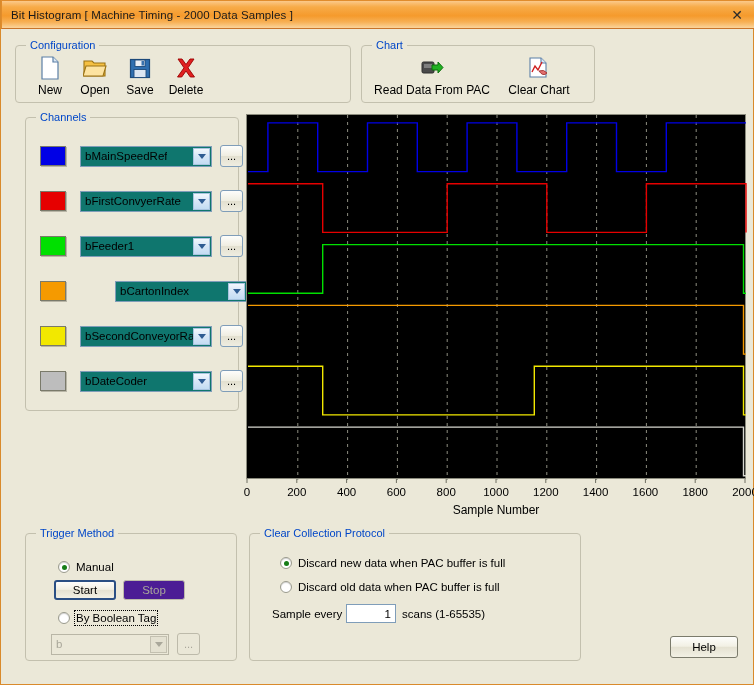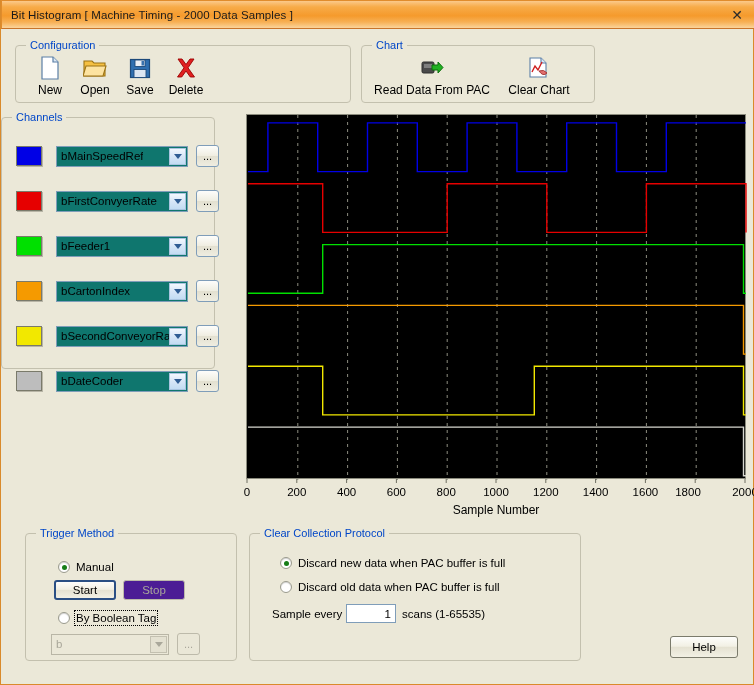--- a/index.html
+++ b/index.html
@@ -234,21 +234,21 @@
           <path d="M2 1 h11 l5 5 v14 h-16 z" fill="#ffffff" stroke="#5b7fa6" stroke-width="1.1"></path>
           <path d="M13 1 v5 h5" fill="#dce8f5" stroke="#5b7fa6" stroke-width="1.1"></path>
           <polyline points="4,15 7,9 10,13 14,5" fill="none" stroke="#d02020" stroke-width="1.4"></polyline>
           <path d="M11 14 q5 -2 8 2 q-4 4 -8 -2 z" fill="#e27070" stroke="#a03030" stroke-width="0.9"></path>
         </svg>
       </span>
       <span class="tlabel">Clear Chart</span>
     </div>
   </div>
 
-  <div class="group" style="left:0; top:117px; width:214px; height:252px;">
+  <div class="group" style="left:24px; top:117px; width:214px; height:294px;">
     <span class="group-title">Channels</span>
 
     <div class="ch-row" style="top:26px;">
       <span class="swatch" id="sw0" style="background: rgb(0, 0, 230);"></span>
       <span class="combo">
         <span class="cval">bMainSpeedRef</span>
         <span class="carrow">
             <span class="caret"></span>
           </span>
       </span>
@@ -270,21 +270,21 @@
       <span class="swatch" id="sw2" style="background: rgb(0, 224, 0);"></span>
       <span class="combo">
         <span class="cval">bFeeder1</span>
         <span class="carrow">
             <span class="caret"></span>
           </span>
       </span>
       <span class="dots-btn">...</span>
     </div>
 
-    <div class="ch-row" style="top:161px;">
+    <div class="ch-row" style="top:161px;gap:35px;">
       <span class="swatch" id="sw3" style="background: rgb(245, 154, 0);"></span>
       <span class="combo">
         <span class="cval">bCartonIndex</span>
         <span class="carrow">
             <span class="caret"></span>
           </span>
       </span>
       <span class="dots-btn">...</span>
     </div>
 
@@ -347,21 +347,21 @@
     <div id="xticklabels" style="position:absolute; left:0px; top:374px; width:510px; height:14px;">
         <div class="axis-label" style="left: 0px; top: 0px; width: 40px; text-align: center; transform: translateX(-14px);">0</div>
         <div class="axis-label" style="left: 0px; top: 0px; width: 40px; text-align: center; transform: translateX(35.8px);">200</div>
         <div class="axis-label" style="left: 0px; top: 0px; width: 40px; text-align: center; transform: translateX(85.6px);">400</div>
         <div class="axis-label" style="left: 0px; top: 0px; width: 40px; text-align: center; transform: translateX(135.4px);">600</div>
         <div class="axis-label" style="left: 0px; top: 0px; width: 40px; text-align: center; transform: translateX(185.2px);">800</div>
         <div class="axis-label" style="left: 0px; top: 0px; width: 40px; text-align: center; transform: translateX(235px);">1000</div>
         <div class="axis-label" style="left: 0px; top: 0px; width: 40px; text-align: center; transform: translateX(284.8px);">1200</div>
         <div class="axis-label" style="left: 0px; top: 0px; width: 40px; text-align: center; transform: translateX(334.6px);">1400</div>
         <div class="axis-label" style="left: 0px; top: 0px; width: 40px; text-align: center; transform: translateX(384.4px);">1600</div>
-        <div class="axis-label" style="left: 0px; top: 0px; width: 40px; text-align: left; transform: translateX(434.2px);">1800</div>
+        <div class="axis-label" style="left: 0px; top: 0px; width: 40px; text-align: center; transform: translateX(434.2px);">1800</div>
         <div class="axis-label" style="left: 0px; top: 0px; width: 40px; text-align: center; transform: translateX(484px);">2000</div>
       </div>
     <div id="xtitle" style="left:0px; top:391px;">Sample Number</div>
   </div>
 
   <div class="group" style="left:24px; top:533px; width:212px; height:128px;">
     <span class="group-title">Trigger Method</span>
 
     <div class="radio-row" style="left:10px; top:27px;">
       <span class="radio on">

